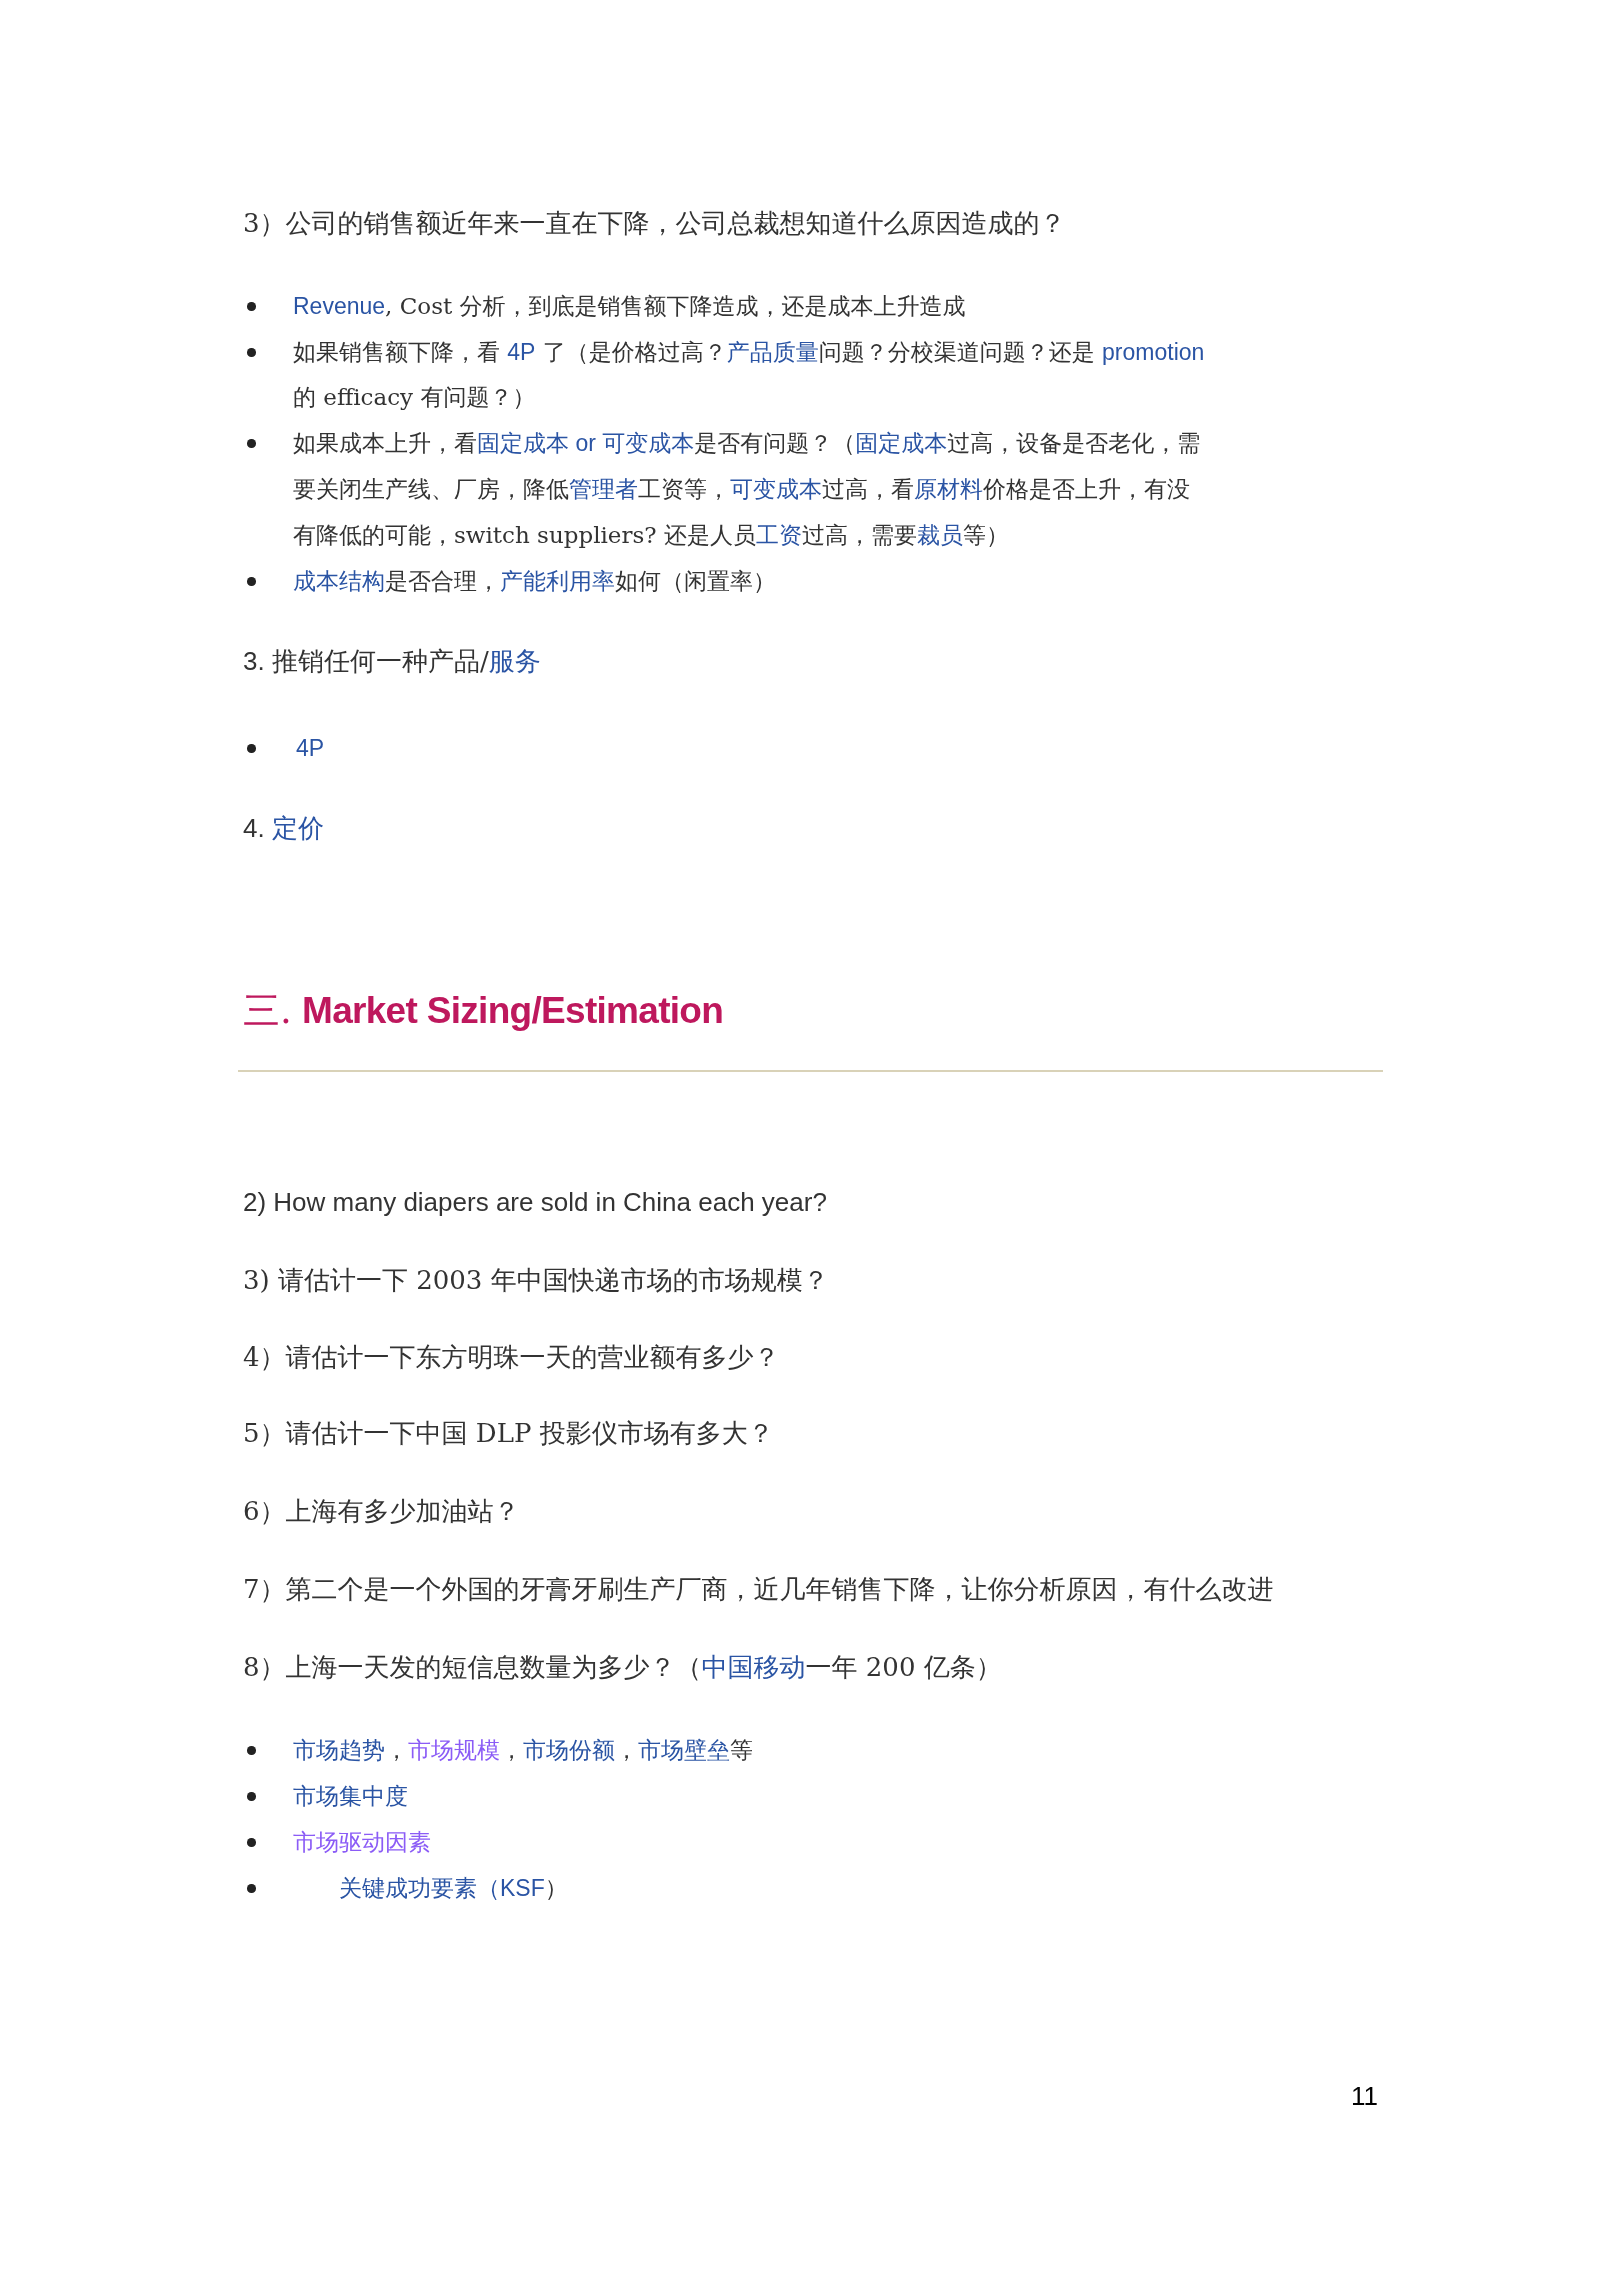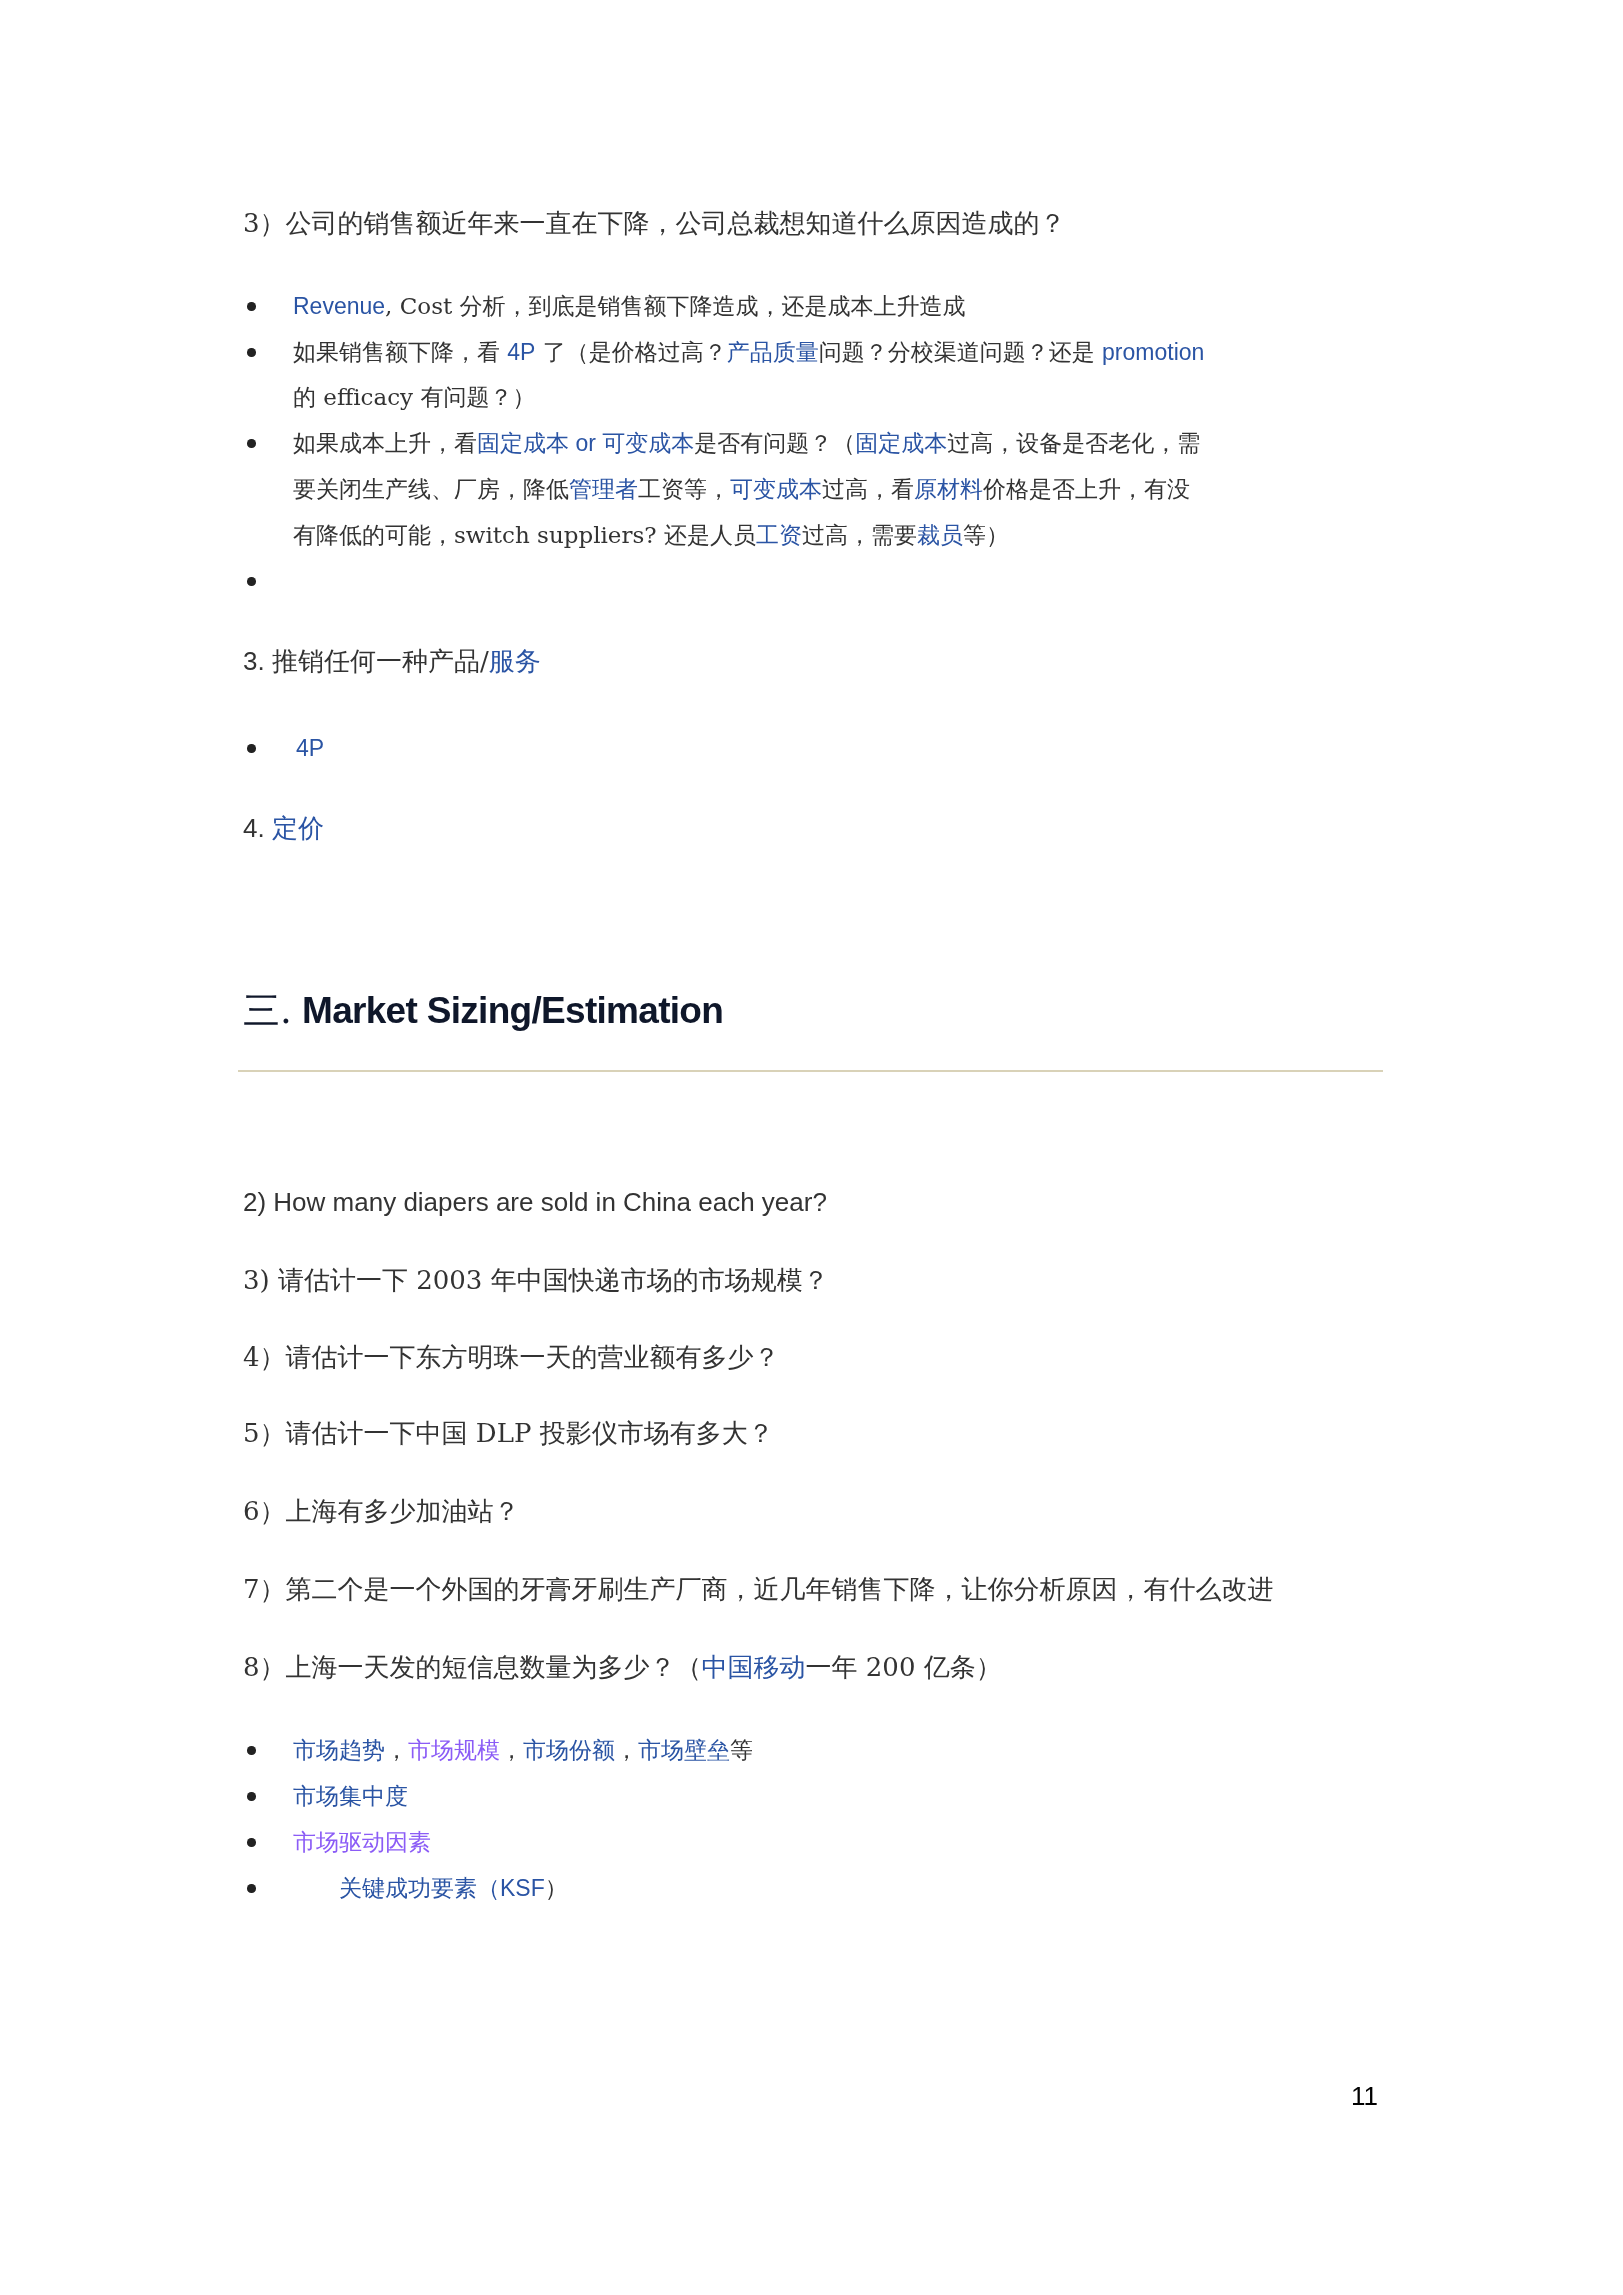--- a/index.html
+++ b/index.html
@@ -6,21 +6,21 @@
   body { width:1623px; height:2295px; position:relative; overflow:hidden;
          font-family:"Liberation Sans", "DejaVu Sans", sans-serif; color:#333333; }
   .page { position:absolute; left:0; top:0; width:1623px; height:1659px; }
   .line { position:absolute; left:243px; font-size:26px; line-height:34px; white-space:nowrap; }
   .cjk { font-family:"DejaVu Serif", "Liberation Serif", serif; }
   .blue { color:#2a54a4; }
   .red { color:#8b5cf6; }
   .dark { color:#333333; }
   .bullet-dot { position:absolute; left:247px; width:8.5px; height:8.5px; border-radius:50%; background:#222222; }
   .bullet-text { position:absolute; left:293px; font-size:23px; line-height:46px; white-space:nowrap; }
-  .heading { position:absolute; left:243px; top:987px; font-size:37px; line-height:47px; white-space:nowrap; color:#0f172a; }
+  .heading { position:absolute; left:243px; top:987px; font-size:37px; line-height:47px; white-space:nowrap; color:#be185d; }
   .heading .num { font-family:"DejaVu Serif", serif; font-weight:normal; }
   .heading .title { font-family:"Liberation Sans", sans-serif; font-weight:bold; letter-spacing:-0.7px; }
   .divider { position:absolute; left:238px; top:1070px; width:1145px; height:2px; background:#d9d2b8; }
   .pagenum { position:absolute; left:1351px; top:2081px; font-family:Liberation Sans, sans-serif; font-size:26px; color:#000000; }
 </style>
 </head>
 <body>
 
 <div class="page">
 
@@ -42,20 +42,23 @@
     <span>如果成本上升，看</span><span class="blue">固定成本</span><span class="blue" style="font-family:'Liberation Sans',sans-serif;"> or </span><span class="blue">可变成本</span><span>是否有问题？（</span><span class="blue">固定成本</span><span>过高，设备是否老化，需</span>
   </div>
   <div class="bullet-text cjk" style="top:512px;">
     <span>有降低的可能，switch suppliers? 还是人员</span><span class="blue">工资</span><span>过高，需要</span><span class="blue">裁员</span><span>等）</span>
   </div>
   <div class="bullet-text cjk" style="top:466px;">
     <span>要关闭生产线、厂房，降低</span><span class="blue">管理者</span><span>工资等，</span><span class="blue">可变成本</span><span>过高，看</span><span class="blue">原材料</span><span>价格是否上升，有没</span>
   </div>
 
   <div class="bullet-dot" style="top:577px;"></div>
+  <div class="bullet-text cjk" style="top:558px;">
+    <span class="blue">成本结构</span><span>是否合理，</span><span class="blue">产能利用率</span><span>如何（闲置率）</span>
+  </div>
 
   <div class="line" style="top:644px;">
     <span>3.</span>&nbsp;<span class="cjk">推销任何一种产品/</span><span class="blue cjk">服务</span>
   </div>
 
   <div class="bullet-dot" style="top:744px;"></div>
   <div class="bullet-text blue" style="top:725px; left:296px;">4P</div>
 
   <div class="line" style="top:811px;">
     <span>4.</span>&nbsp;<span class="blue cjk">定价</span>

